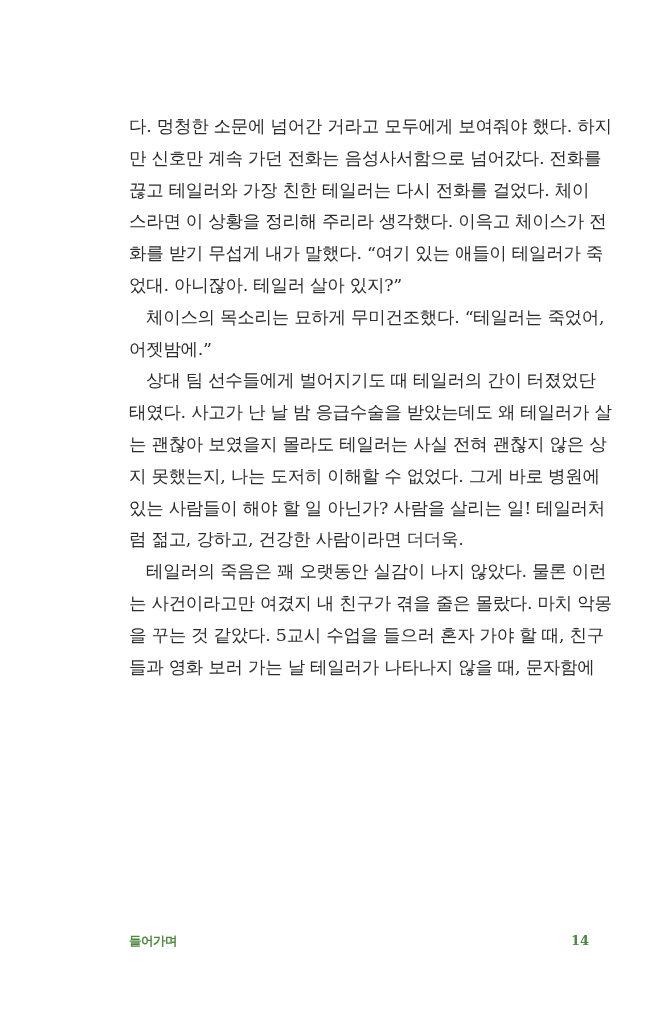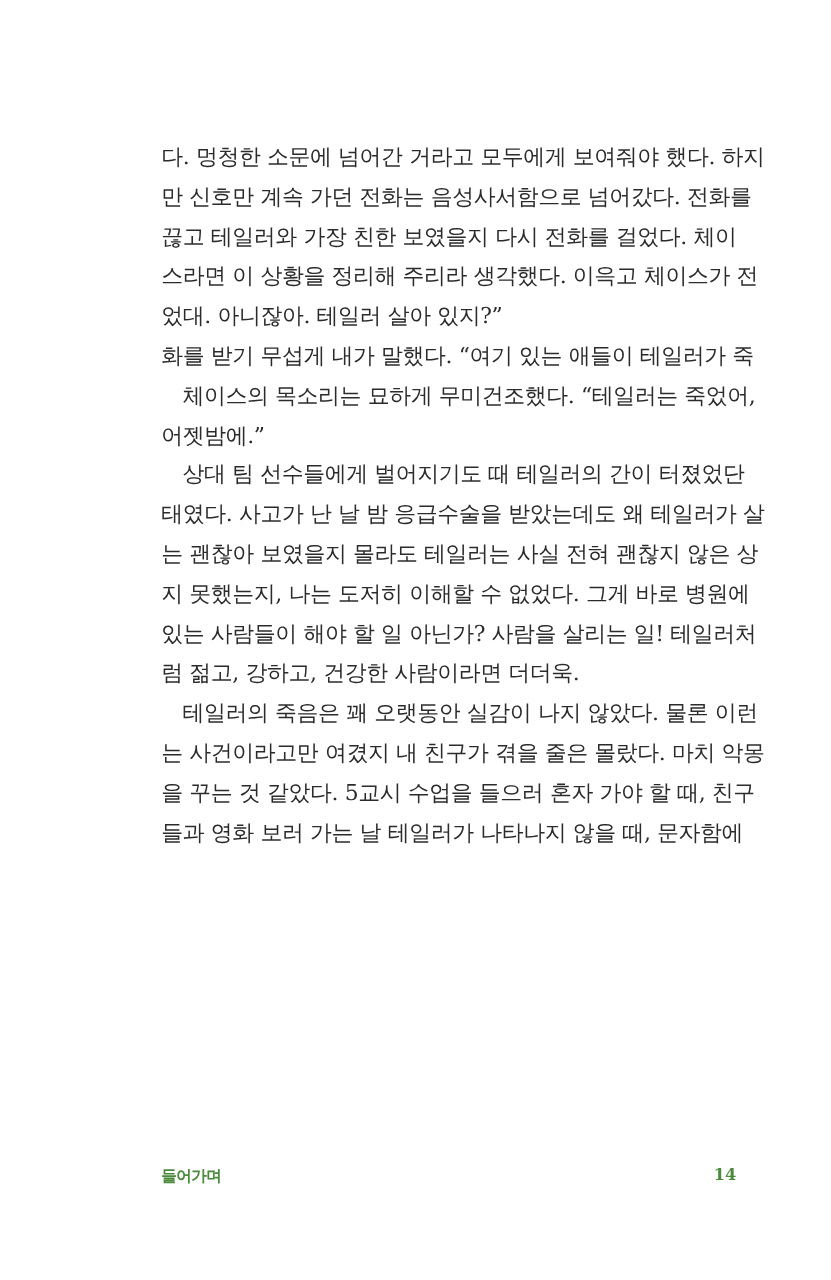--- a/index.html
+++ b/index.html
@@ -69,24 +69,24 @@
     font-size: 13px;
   }
 </style>
 </head>
 <body>
 
 <div class="page">
   <div class="text-block">
     <span class="line">다. 멍청한 소문에 넘어간 거라고 모두에게 보여줘야 했다. 하지</span>
     <span class="line">만 신호만 계속 가던 전화는 음성사서함으로 넘어갔다. 전화를</span>
-    <span class="line">끊고 테일러와 가장 친한 보였을지 다시 전화를 걸었다. 체이</span>
+    <span class="line">끊고 테일러와 가장 친한 테일러는 다시 전화를 걸었다. 체이</span>
     <span class="line">스라면 이 상황을 정리해 주리라 생각했다. 이윽고 체이스가 전</span>
+    <span class="line">화를 받기 무섭게 내가 말했다. “여기 있는 애들이 테일러가 죽</span>
     <span class="line last">었대. 아니잖아. 테일러 살아 있지?”</span>
-    <span class="line">화를 받기 무섭게 내가 말했다. “여기 있는 애들이 테일러가 죽</span>
     <span class="line indent">체이스의 목소리는 묘하게 무미건조했다. “테일러는 죽었어,</span>
     <span class="line last">어젯밤에.”</span>
     <span class="line indent">상대 팀 선수들에게 벌어지기도 때 테일러의 간이 터졌었단</span>
     <span class="line">태였다. 사고가 난 날 밤 응급수술을 받았는데도 왜 테일러가 살</span>
     <span class="line">는 괜찮아 보였을지 몰라도 테일러는 사실 전혀 괜찮지 않은 상</span>
     <span class="line">지 못했는지, 나는 도저히 이해할 수 없었다. 그게 바로 병원에</span>
     <span class="line">있는 사람들이 해야 할 일 아닌가? 사람을 살리는 일! 테일러처</span>
     <span class="line last">럼 젊고, 강하고, 건강한 사람이라면 더더욱.</span>
     <span class="line indent">테일러의 죽음은 꽤 오랫동안 실감이 나지 않았다. 물론 이런</span>
     <span class="line">는 사건이라고만 여겼지 내 친구가 겪을 줄은 몰랐다. 마치 악몽</span>

